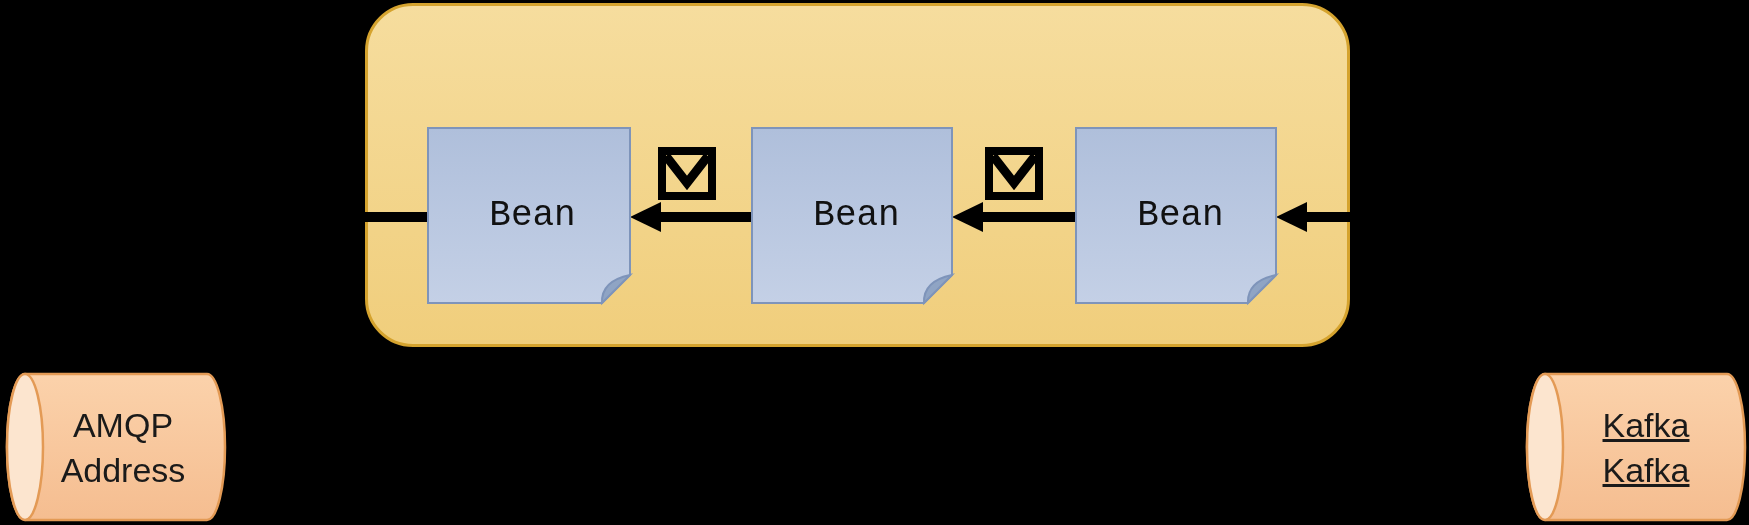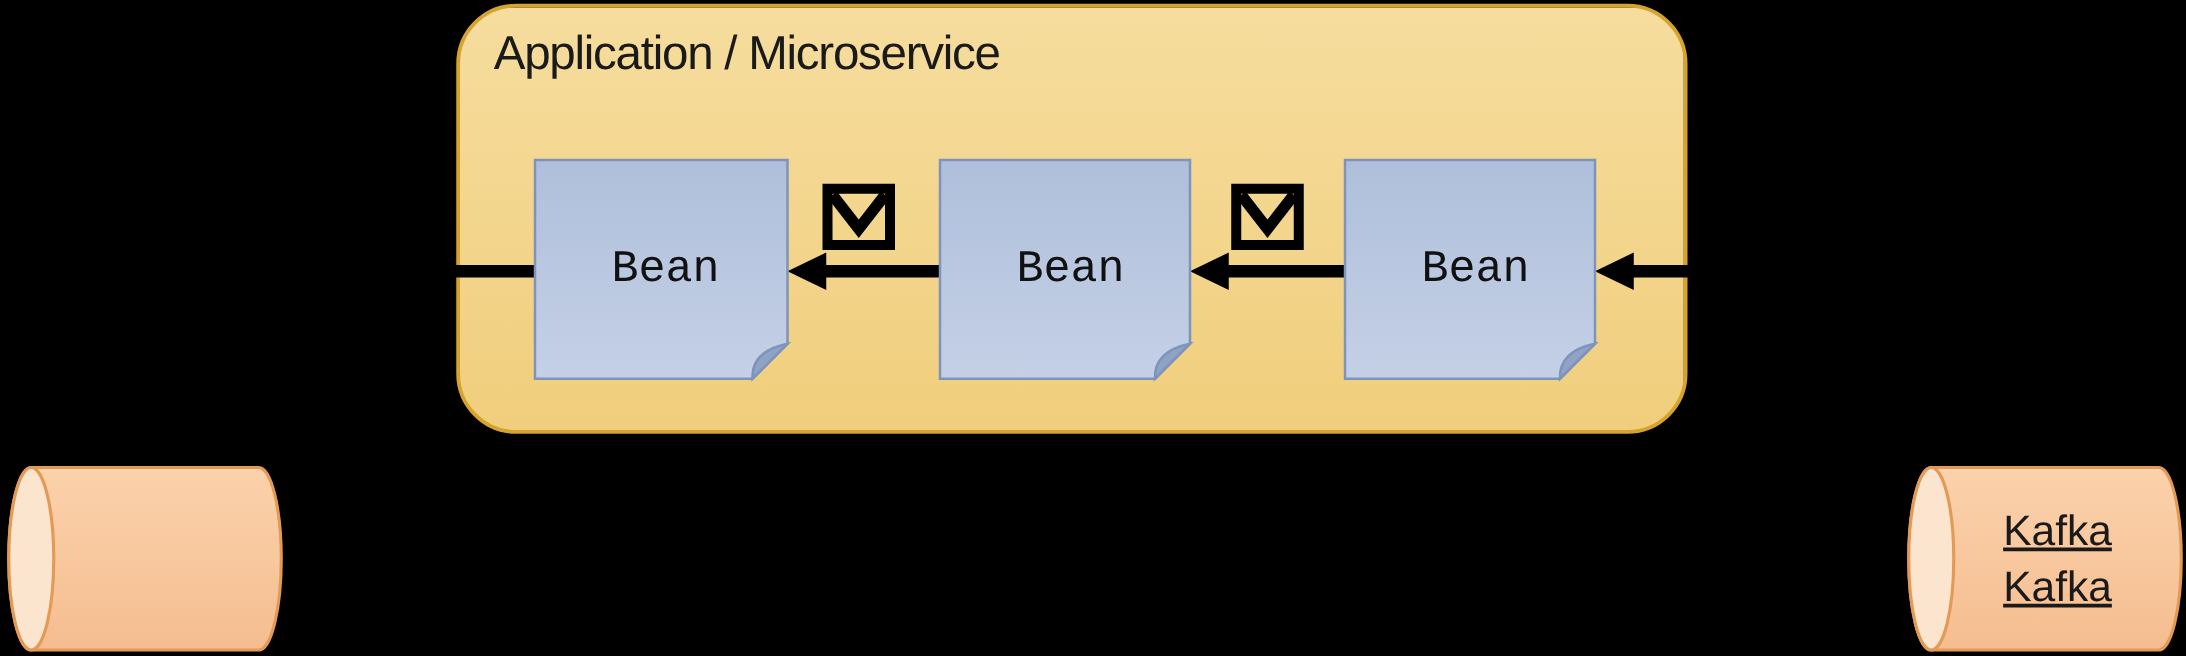--- a/index.html
+++ b/index.html
@@ -50,21 +50,20 @@
   }
   .endpoint-label.amqp{left:28px;width:190px;}
   .endpoint-label.kafka{left:1548px;width:196px;text-decoration:underline;}
 </style>
 </head>
 <body>
 
 <div class="canvas">
 
   <div class="app-box"></div>
-  <div class="app-title">Application / Microservice</div>
 
   <svg class="flow-svg" viewBox="0 0 1749 525" xmlns="http://www.w3.org/2000/svg">
     <defs>
       <linearGradient id="beanGrad" x1="0" y1="0" x2="0" y2="1">
         <stop offset="0" style="stop-color:var(--bean_fill_top,#AFBFDB)"></stop>
         <stop offset="1" style="stop-color:var(--bean_fill_bottom,#C4D0E6)"></stop>
       </linearGradient>
       <linearGradient id="cylGrad" x1="0" y1="0" x2="0" y2="1">
         <stop offset="0" style="stop-color:var(--cyl_fill_top,#FBD2AB)"></stop>
         <stop offset="1" style="stop-color:var(--cyl_fill_bottom,#F5BD90)"></stop>
@@ -116,19 +115,21 @@
       <path fill="url(#cylGrad)" d="M1545,374 L1727,374 A18,73 0 0 1 1727,520 L1545,520 A18,73 0 0 1 1545,374 Z"></path>
       <ellipse cx="1545" cy="447" rx="18" ry="73" fill="var(--cyl_cap,#FCE5CF)"></ellipse>
     </g>
   </svg>
 
   <div class="bean-label b1">Bean</div>
   <div class="bean-label b2">Bean</div>
   <div class="bean-label b3">Bean</div>
 
   <div class="endpoint-label amqp">
+    <span>AMQP</span>
+    <span>Address</span>
   </div>
   <div class="endpoint-label kafka">
     <span>Kafka</span>
     <span>Kafka</span>
   </div>
 
 </div>
 
 </body></html>

